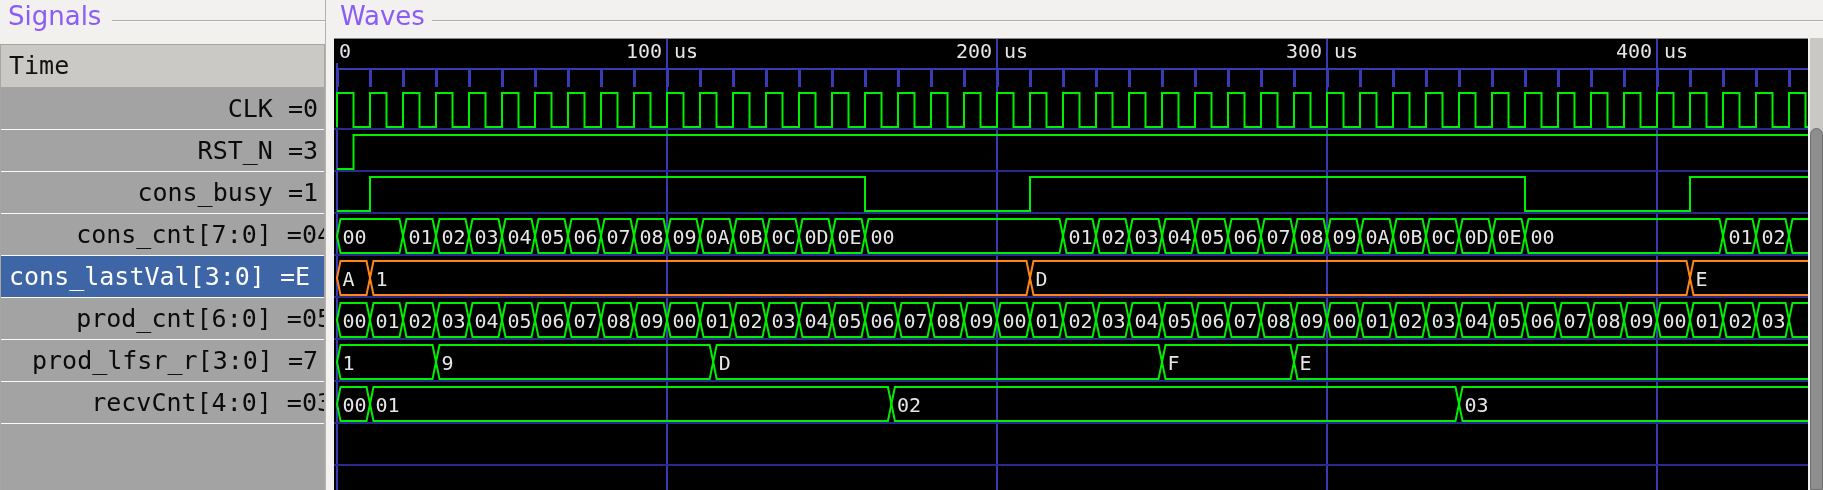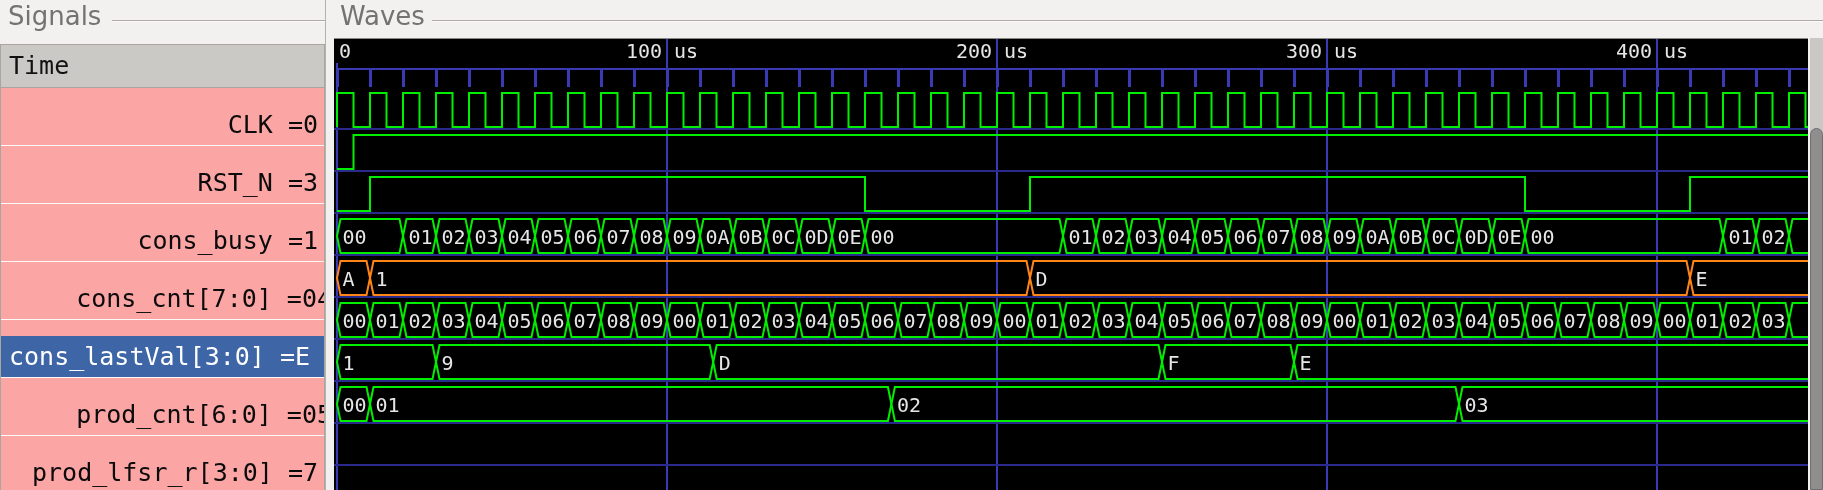--- a/index.html
+++ b/index.html
@@ -1,27 +1,27 @@
 <!DOCTYPE html>
 <html><head>
 <meta charset="utf-8">
 <style>
   html,body{margin:0;padding:0;}
   .app{position:relative;width:1823px;height:490px;background:#f2f1f0;overflow:hidden;
        font-family:"DejaVu Sans", sans-serif;}
-  .frame-title{position:absolute;top:1px;font-size:26px;color:#737373;}
+  .frame-title{position:absolute;top:1px;font-size:26px;color:#8b5cf6;}
   .frame-line{position:absolute;top:20px;height:1px;background:#aeaba6;}
   .frame-line.hl{box-shadow:0 1px 0 #fbfaf9;}
-  .signals-list{position:absolute;left:0;top:44px;width:325px;height:446px;background:#fca5a5;
+  .signals-list{position:absolute;left:0;top:44px;width:325px;height:446px;background:#a3a3a3;
       border:1px solid #a9a59f;border-bottom:none;box-sizing:border-box;overflow:hidden;}
   .time-header{height:42px;line-height:42px;background:#cbc9c6;border-bottom:1px solid #a8a5a1;
       padding-left:8px;font-family:"DejaVu Sans Mono", monospace;font-size:25px;color:#111;}
   .sig-row{height:42px;line-height:42px;text-align:right;padding-right:6px;white-space:nowrap;
       font-family:"DejaVu Sans Mono", monospace;font-size:25px;color:#0b0b0b;
-      border-bottom:1px solid #fbfaf8;box-sizing:border-box;overflow:visible;margin-top:16px;}
+      border-bottom:1px solid #fbfaf8;box-sizing:border-box;overflow:visible;}
   .sig-row.selected{background:#3e66a7;color:#ffffff;text-align:center;}
   .sash{position:absolute;left:325px;top:0;width:9px;height:490px;background:#f2f1f0;
       border-left:1px solid #b5b2ae;}
   .wave-area{position:absolute;left:334px;top:38px;width:1474px;height:452px;background:#000;
       border-top:1px solid #8a8a8a;box-sizing:content-box;overflow:hidden;}
   .vscroll{position:absolute;left:1810px;top:38px;width:13px;height:452px;background:#cac8c5;}
   .vscroll .thumb{position:absolute;left:0px;top:90px;width:13px;height:362px;background:#8e8e8e;
       border:1px solid #6f6f6f;border-radius:7px 7px 0 0;box-sizing:border-box;}
   svg text{font-family:"DejaVu Sans Mono", monospace;}
 </style>

